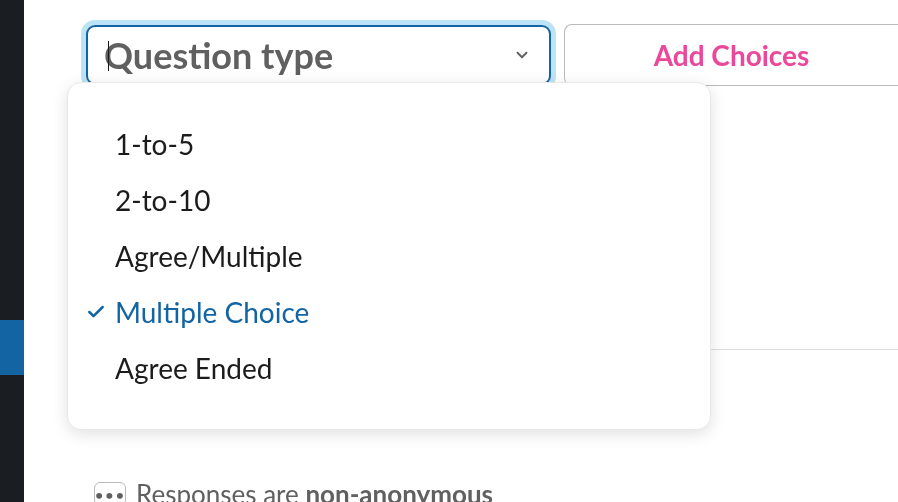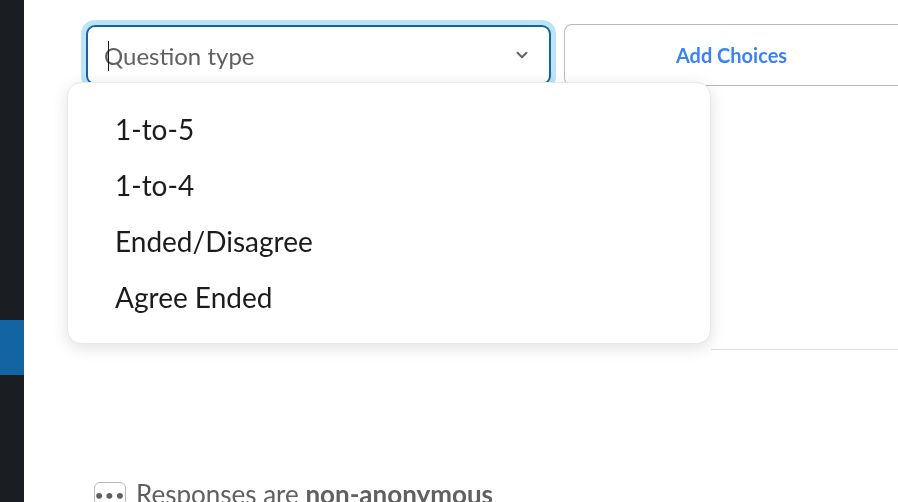--- a/index.html
+++ b/index.html
@@ -58,23 +58,23 @@
       border: 2px solid #1264a3;
       border-radius: 9px;
       background: #fff;
       display: flex;
       align-items: center;
       justify-content: space-between;
       padding: 0 18px 0 16px;
       cursor: pointer;
     }
     .select-placeholder {
-      font-size: 24px;
+      font-size: 36px;
       color: #616061;
-      font-weight: 400;
+      font-weight: 700;
     }
     .chevron {
       width: 18px;
       height: 18px;
       flex-shrink: 0;
     }
     .add-choices-btn {
       position: absolute;
       left: 540px;
       top: 24px;
@@ -83,43 +83,43 @@
       border: 1px solid #bbbabb;
       border-right: none;
       border-radius: 8px 0 0 8px;
       background: #fff;
       display: flex;
       align-items: center;
       justify-content: center;
       cursor: pointer;
     }
     .add-choices-label {
-      font-size: 20px;
+      font-size: 28px;
       font-weight: 700;
-      color: #3b82f6;
+      color: #ec4899;
     }
     .right-panel-border {
       position: absolute;
       left: 687px;
       top: 86px;
       right: 0;
       height: 264px;
       border-bottom: 1px solid #dddddd;
       border-left: none;
     }
     .dropdown {
       position: absolute;
       left: 43px;
       top: 82px;
       width: 644px;
       background: #fff;
       border: 1px solid #e8e8e8;
       border-radius: 14px;
       box-shadow: 0 4px 16px rgba(0,0,0,0.12);
-      padding: 18px 0;
+      padding: 33px 0;
     }
     .dropdown-item {
       height: 56px;
       display: flex;
       align-items: center;
       padding-left: 47px;
       position: relative;
       cursor: pointer;
     }
     .dropdown-item-label {
@@ -197,24 +197,30 @@
     <span class="add-choices-label">Add Choices</span>
   </div>
 
   <div class="right-panel-border"></div>
 
   <div class="dropdown">
     <div class="dropdown-item">
       <span class="dropdown-item-label">1-to-5</span>
     </div>
     <div class="dropdown-item">
-      <span class="dropdown-item-label">1-to-4</span>
-    </div>
-    <div class="dropdown-item">
-      <span class="dropdown-item-label">Ended/Disagree</span>
+      <span class="dropdown-item-label">2-to-10</span>
+    </div>
+    <div class="dropdown-item">
+      <span class="dropdown-item-label">Agree/Multiple</span>
+    </div>
+    <div class="dropdown-item selected">
+      <svg class="check-icon" viewBox="0 0 24 24" fill="none" stroke="currentColor" stroke-width="3" stroke-linecap="round" stroke-linejoin="round">
+        <polyline points="20 6 9 17 4 12"></polyline>
+      </svg>
+      <span class="dropdown-item-label">Multiple Choice</span>
     </div>
     <div class="dropdown-item">
       <span class="dropdown-item-label">Agree Ended</span>
     </div>
   </div>
 
   <div class="footer-hint">
     <div class="ellipsis-badge">•••</div>
     <span class="footer-text">
       <span>Responses are </span><strong>non-anonymous</strong>

